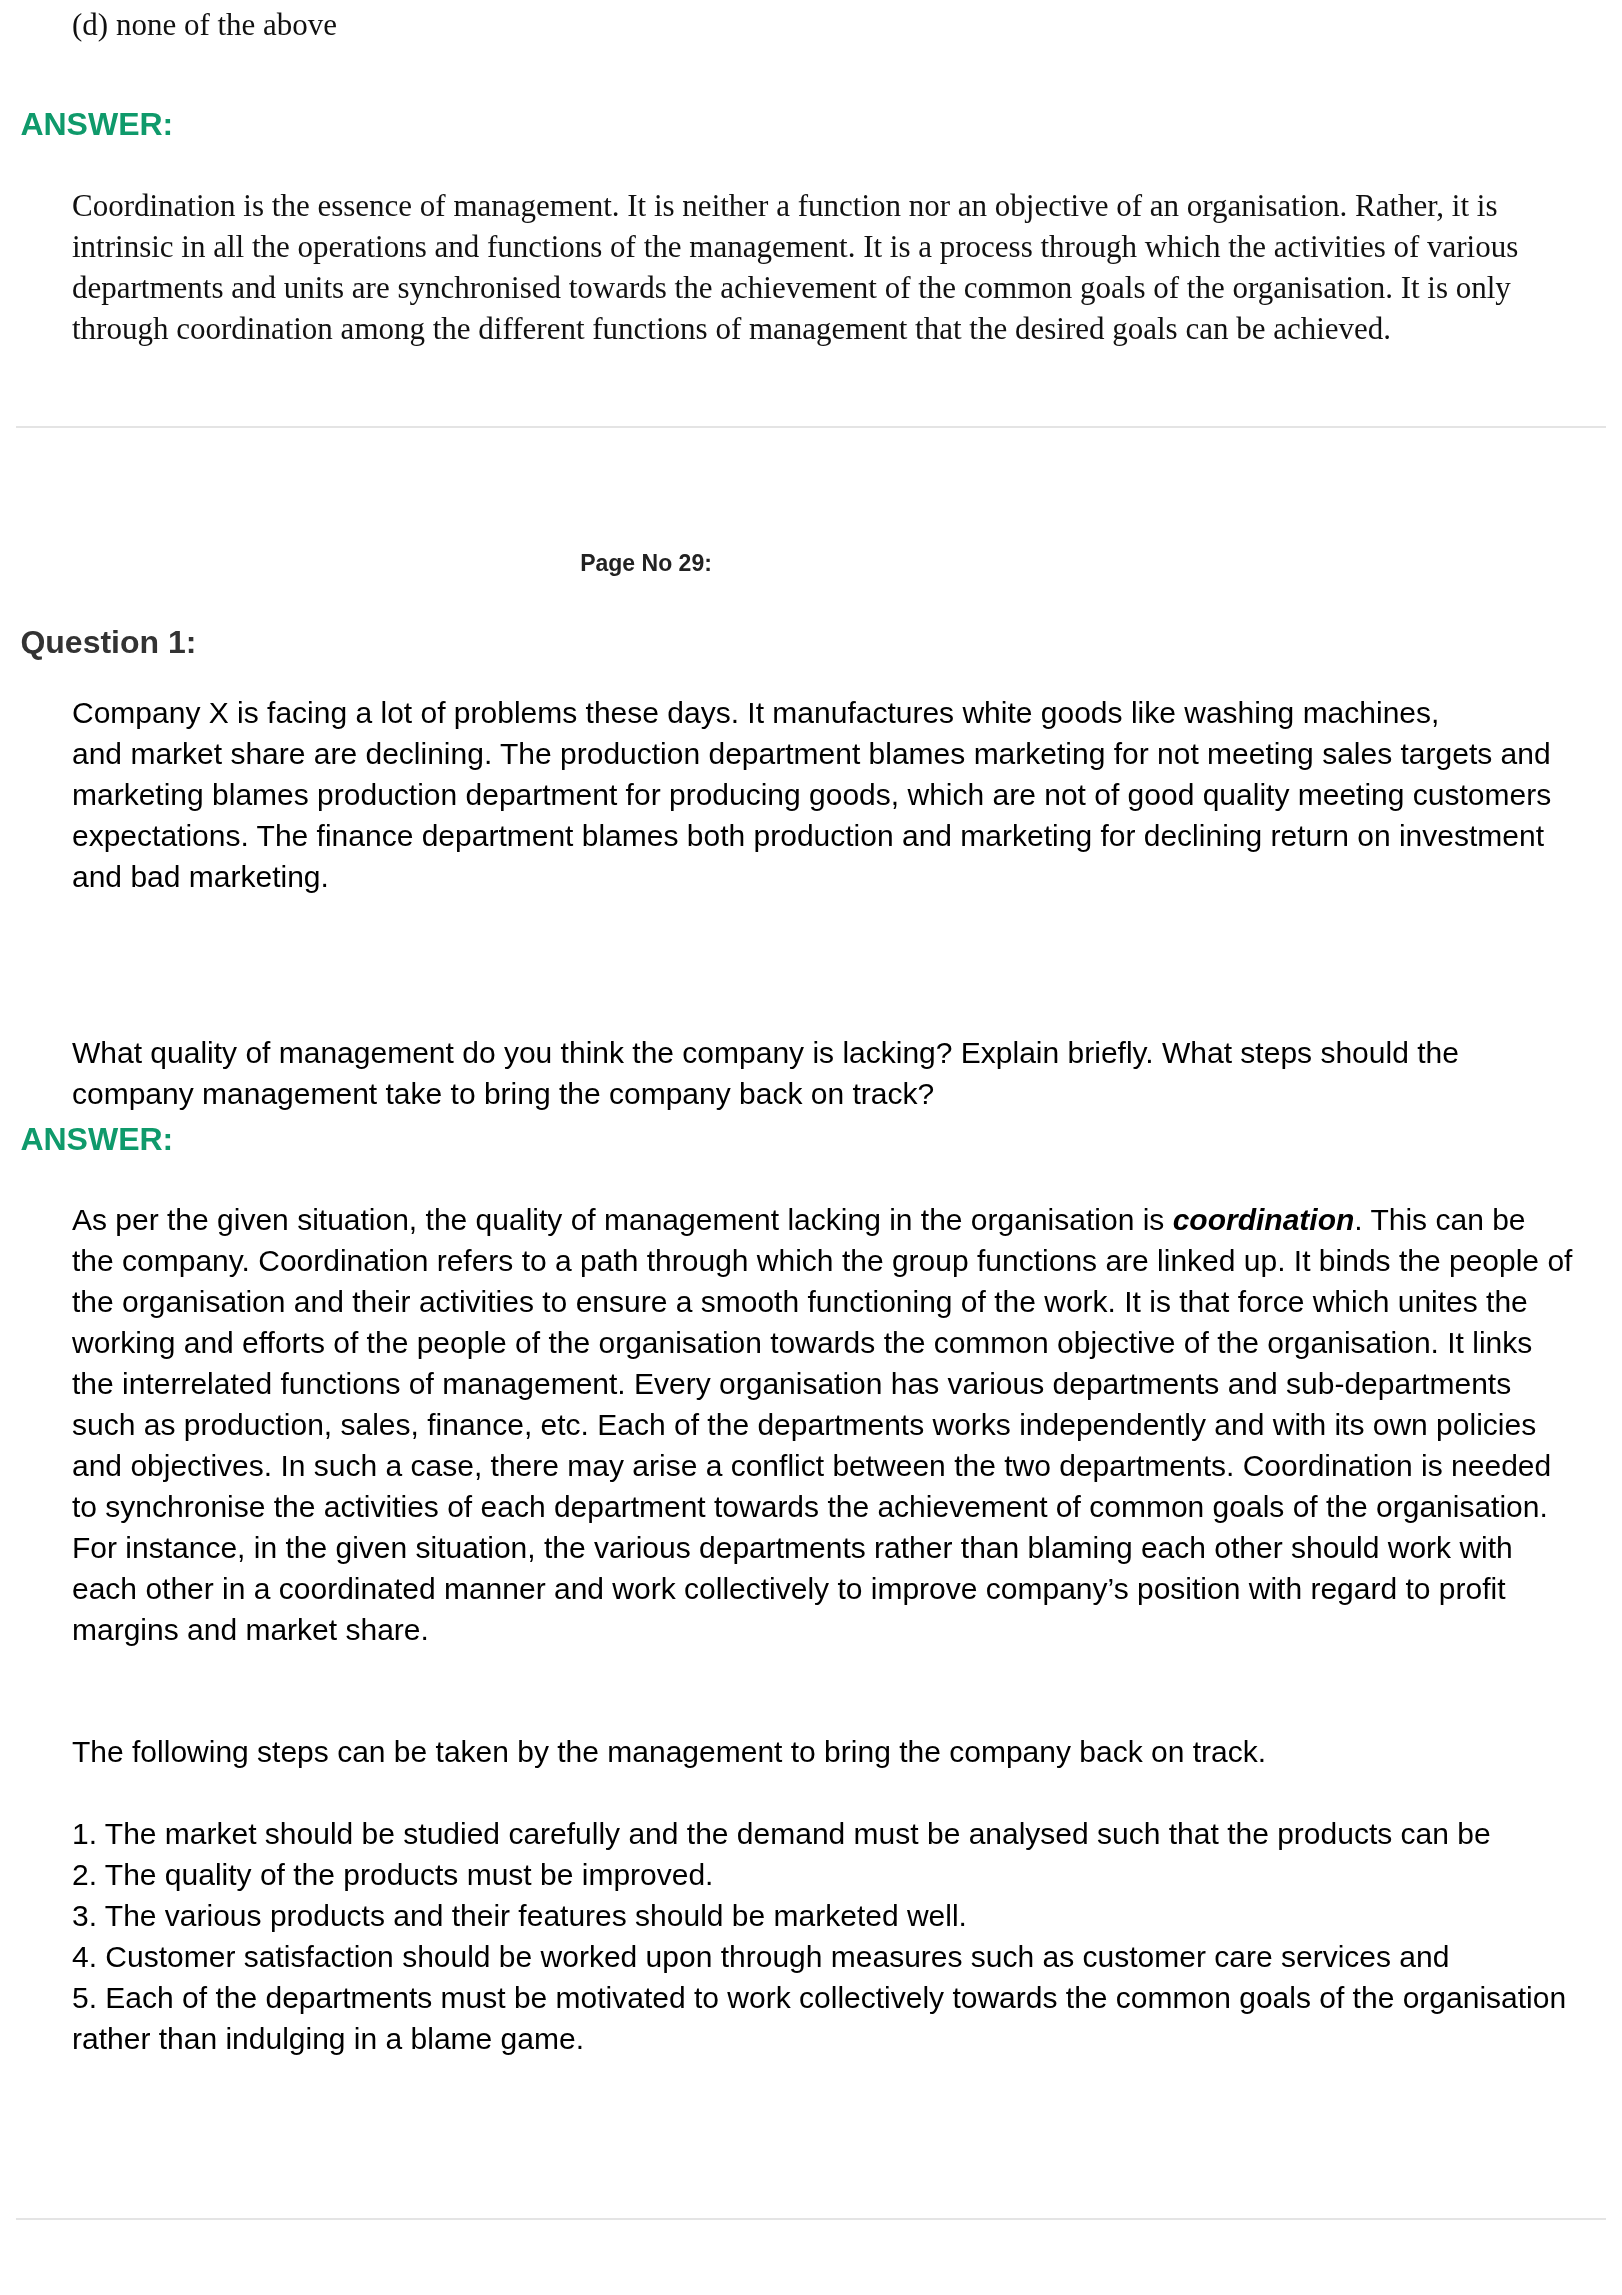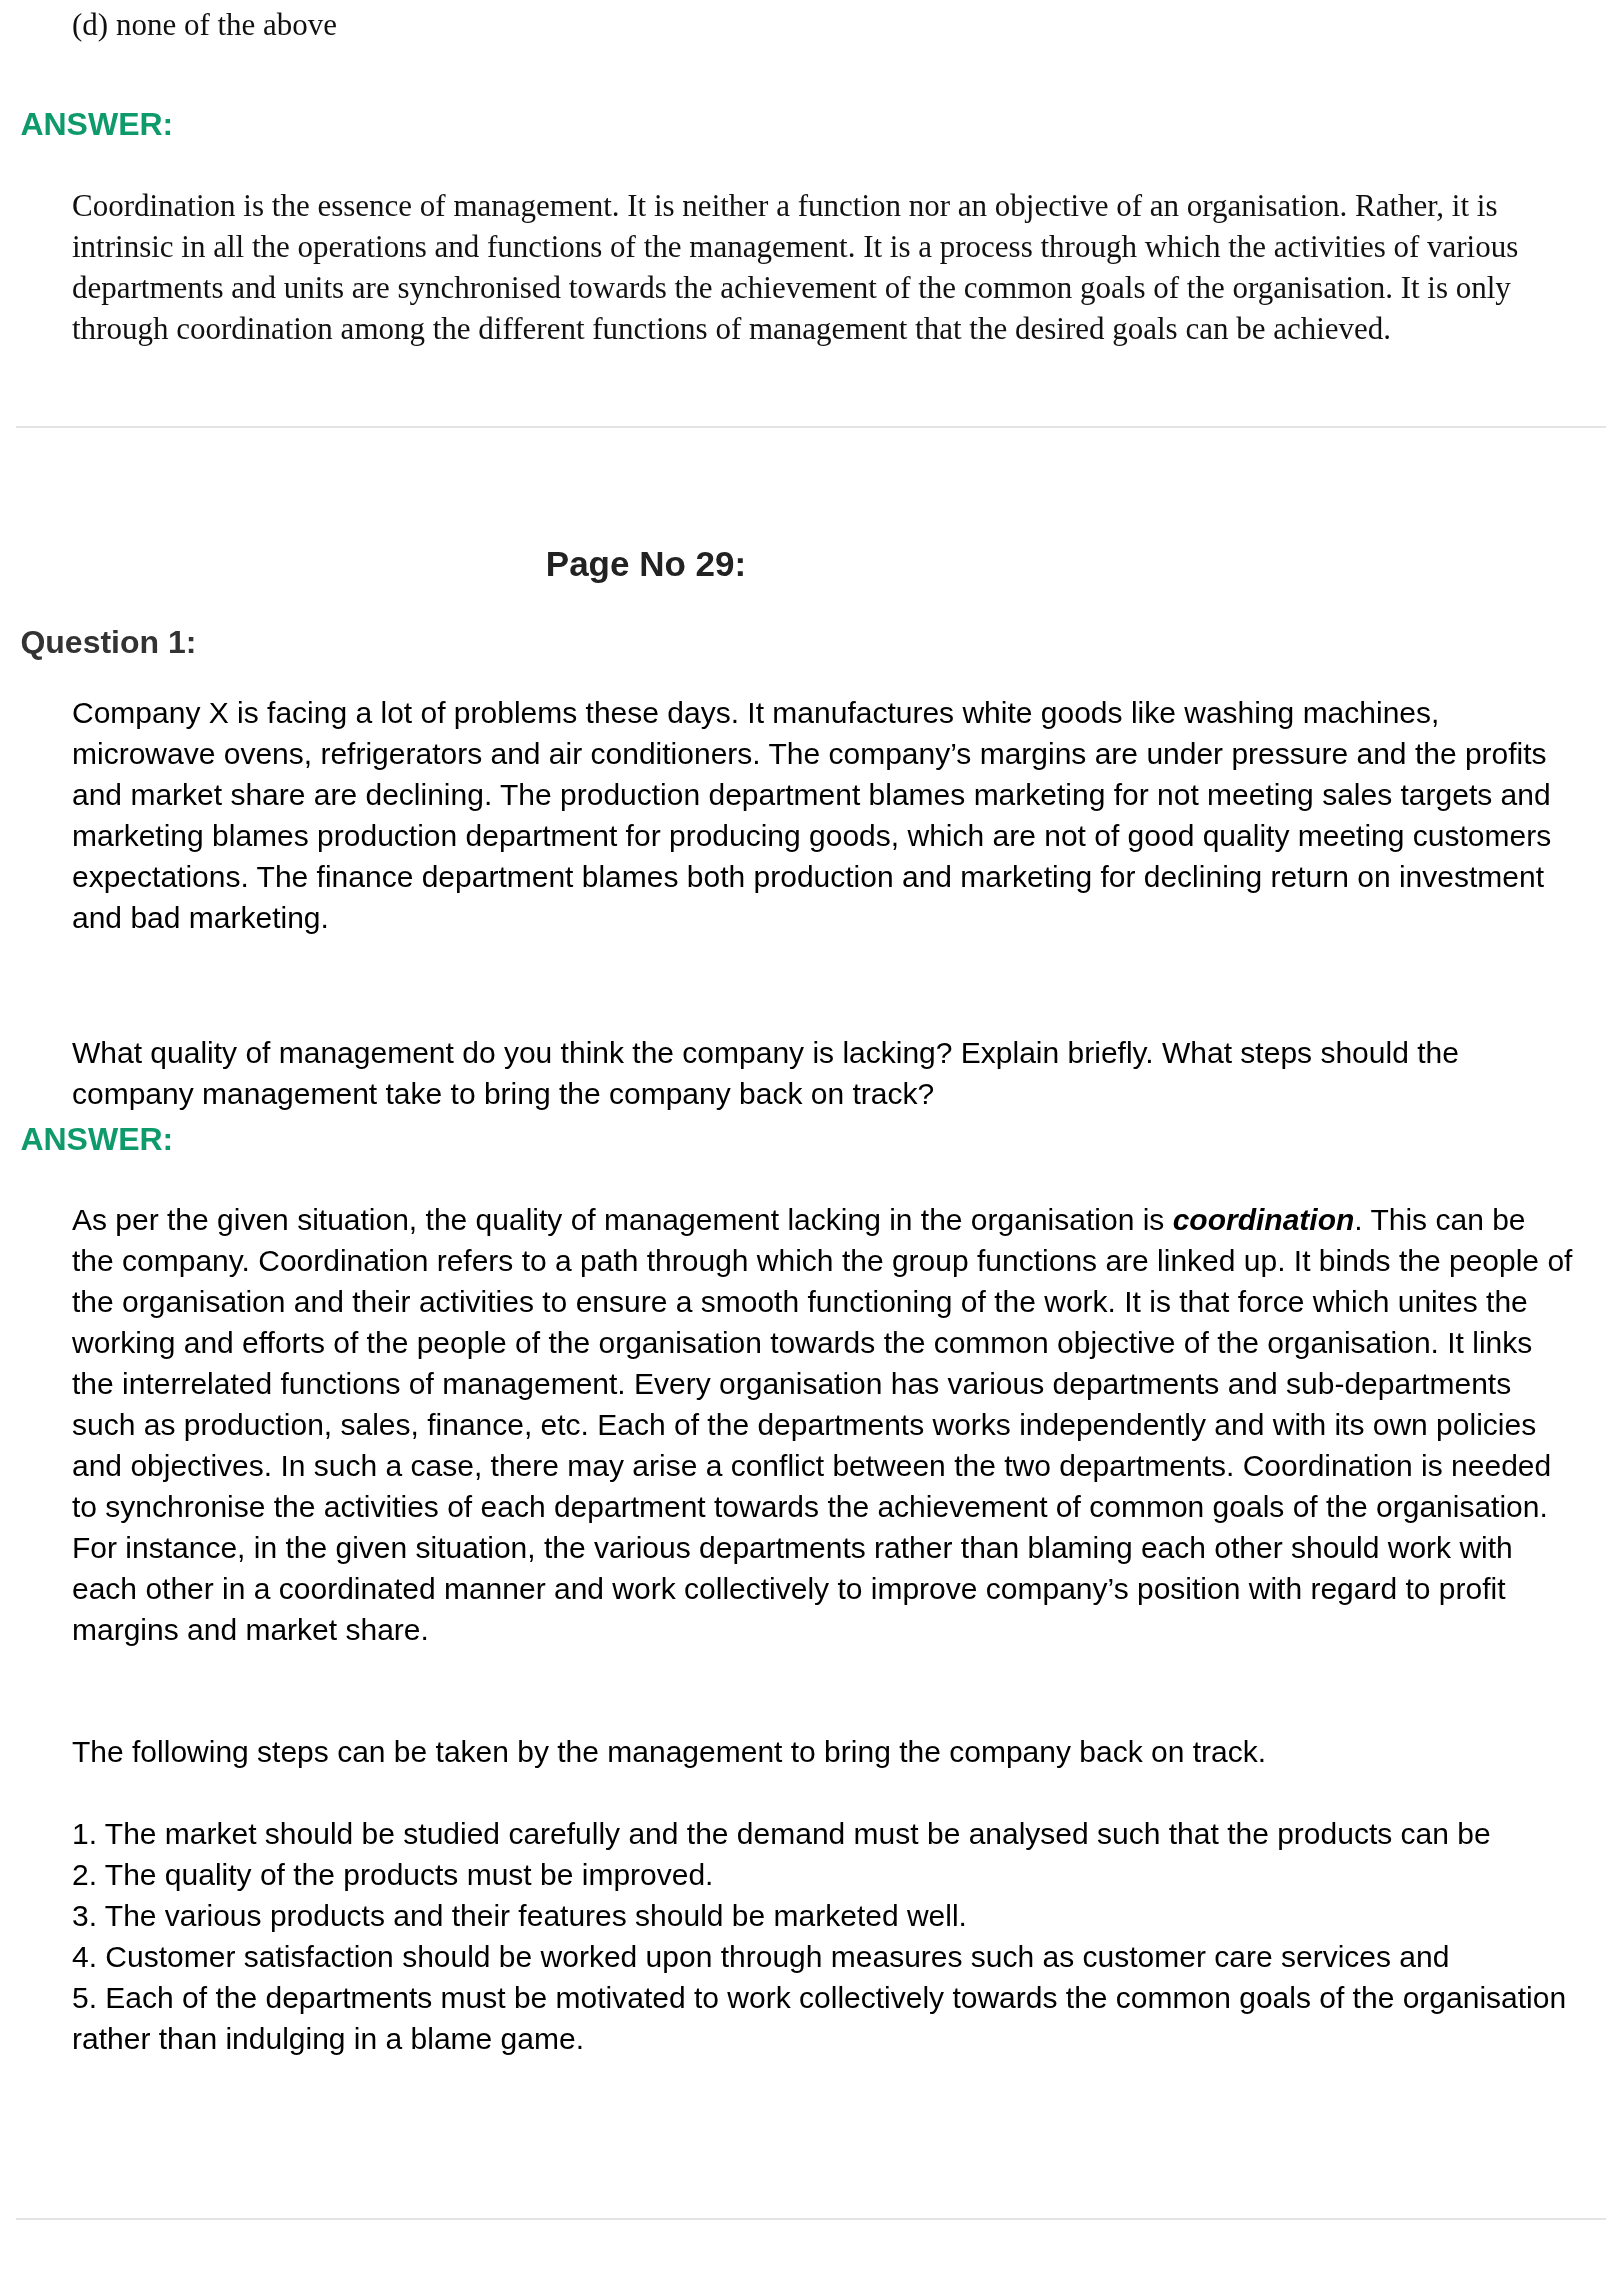--- a/index.html
+++ b/index.html
@@ -42,21 +42,21 @@
       font-weight: bold;
       font-size: 32px;
       line-height: 41px;
       color: #333333;
       left: 16.4px;
       white-space: nowrap;
     }
     .page-heading {
       font-family: "Liberation Sans", "DejaVu Sans", sans-serif;
       font-weight: bold;
-      font-size: 35px;
+      font-size: 23px;
       line-height: 41px;
       color: #222222;
       left: 0;
       width: 1284px;
       text-align: center;
       white-space: nowrap;
     }
     .rule {
       position: absolute;
       left: 16.4px;
@@ -84,21 +84,20 @@
 </div>
 
 <div class="rule" style="top:426px;"></div>
 
 <div class="abs page-heading" style="top:539px;">Page No 29:</div>
 
 <div class="abs question-label" style="top:618px;">Question 1:</div>
 
 <div class="abs sans block" style="top:688px;">
   <span class="line">Company X is facing a lot of problems these days. It manufactures white goods like washing machines,</span>
-  <span class="line">microwave ovens, refrigerators and air conditioners. The company’s margins are under pressure and the profits</span>
   <span class="line">and market share are declining. The production department blames marketing for not meeting sales targets and</span>
   <span class="line">marketing blames production department for producing goods, which are not of good quality meeting customers</span>
   <span class="line">expectations. The finance department blames both production and marketing for declining return on investment</span>
   <span class="line">and bad marketing.</span>
 </div>
 
 <div class="abs sans block" style="top:1028px;">
   <span class="line">What quality of management do you think the company is lacking? Explain briefly. What steps should the</span>
   <span class="line">company management take to bring the company back on track?</span>
 </div>

